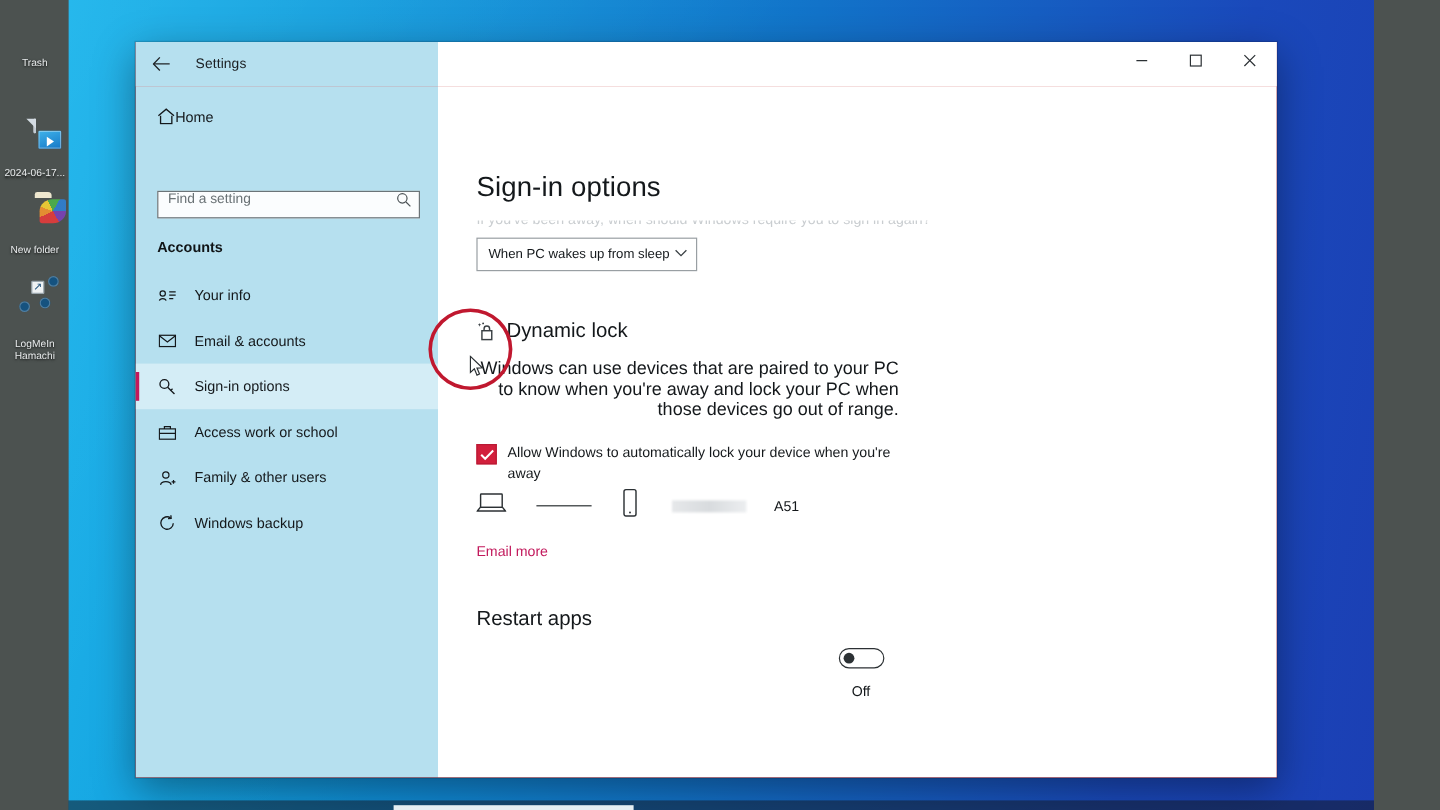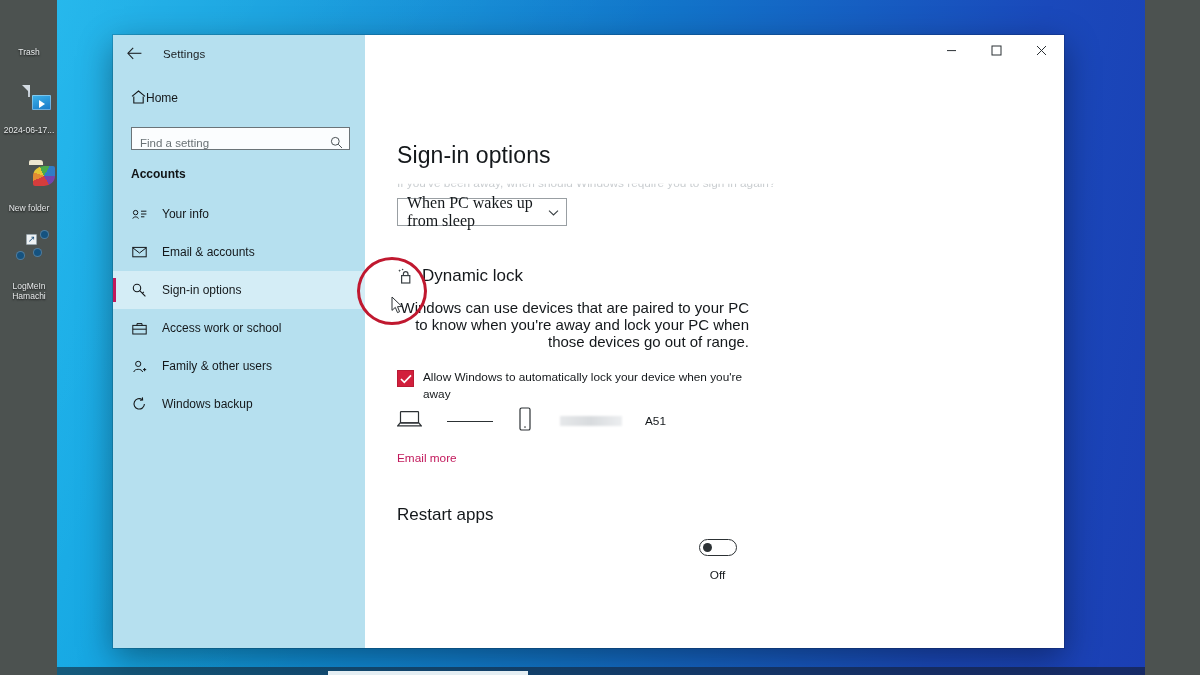--- a/index.html
+++ b/index.html
@@ -194,24 +194,25 @@
     padding-top: 9px;
     position: relative;
   }
   .side-home {
     display: flex; align-items: center;
     height: 34px; padding-left: 18px; 
     color: #14181b; font-size: 12px; cursor: default;
   }
   #search-wrap { padding: 12px 15px 0 18px; }
   #search-box {
-    display: flex; align-items: flex-end;
+    display: flex; align-items: flex-start;
     height: 23px; background: #fbfdfe;
     border: 1px solid #6b7478;
     padding: 0 6px 0 8px;
+    margin-top: 32px;
   }
   #search-input {
     flex: 1 1 auto; border: 0; outline: 0; background: transparent;
     font-family: "Liberation Sans", sans-serif;
     font-size: 11.5px; color: #4a5154;
   }
   #search-input::placeholder { color: #6a7275; opacity: 1; }
   #search-icon { color: #4b5255; display: flex; }
 
   #accounts-heading {
@@ -252,24 +253,24 @@
     position: absolute; left: 32px; top: 70px;
     background: #fff; padding-right: 14px;
     z-index: 3;
   }
   #page-title { font-size: 23px; font-weight: normal; color: #14181b; letter-spacing: .1px; }
 
   #scroll-area { position: absolute; left: 32px; right: 26px; top: 112px; bottom: 0; }
 
   .dropdown {
     display: inline-flex; align-items: center; justify-content: space-between;
-    width: 170px; height: 28px; margin-top: 14px;
+    width: 184px; height: 28px; margin-top: 14px;
     border: 1px solid #999fa3; background: #fff;
     padding: 0 7px 0 9px;
-    font-size: 16px; color: #14181b; cursor: default; font-family: Liberation Serif, serif;
+    font-size: 11px; color: #14181b; cursor: default;
   }
 
   .section-head {
     display: flex; align-items: center; gap: 8px;
     margin-top: 40px;
   }
   .section-head .sh-title { font-size: 17px; color: #14181b; }
   .section-head .sh-icon { display: flex; align-items: center; color: #3a4044; }
 
   .body-text {
@@ -348,21 +349,21 @@
 
   <div id="wallpaper"></div>
   <div id="desk-left-strip"></div>
   <div id="desk-right-strip"></div>
 
   <div class="desk-icon" style="top:8px;">
     <span class="glyph"><span class="ico-trash"></span></span>
     <span class="desk-label">Trash</span>
   </div>
 
-  <div class="desk-icon" style="top:86px;">
+  <div class="desk-icon" style="top:100px;">
     <span class="glyph">
       <span class="ico-video"><span class="play"></span></span>
     </span>
     <span class="desk-label">2024-06-17...</span>
   </div>
 
   <div class="desk-icon" style="top:164px;">
     <span class="glyph">
       <span class="ico-folder"><span class="swirl"></span></span>
     </span>

